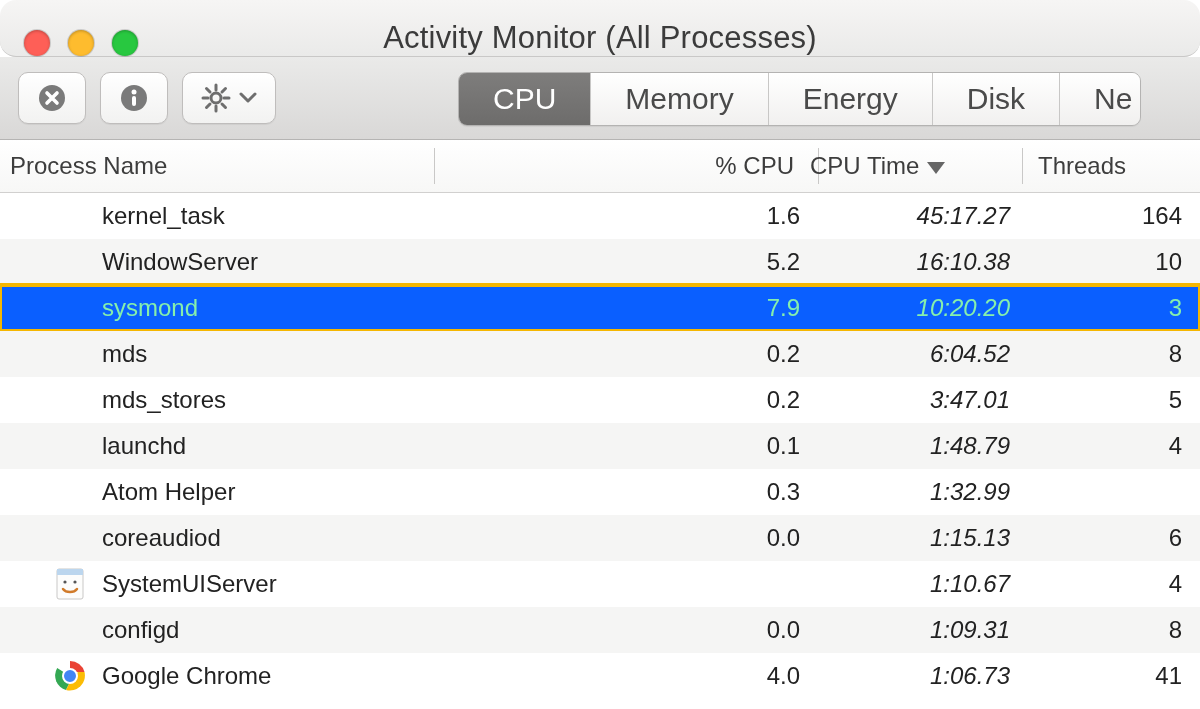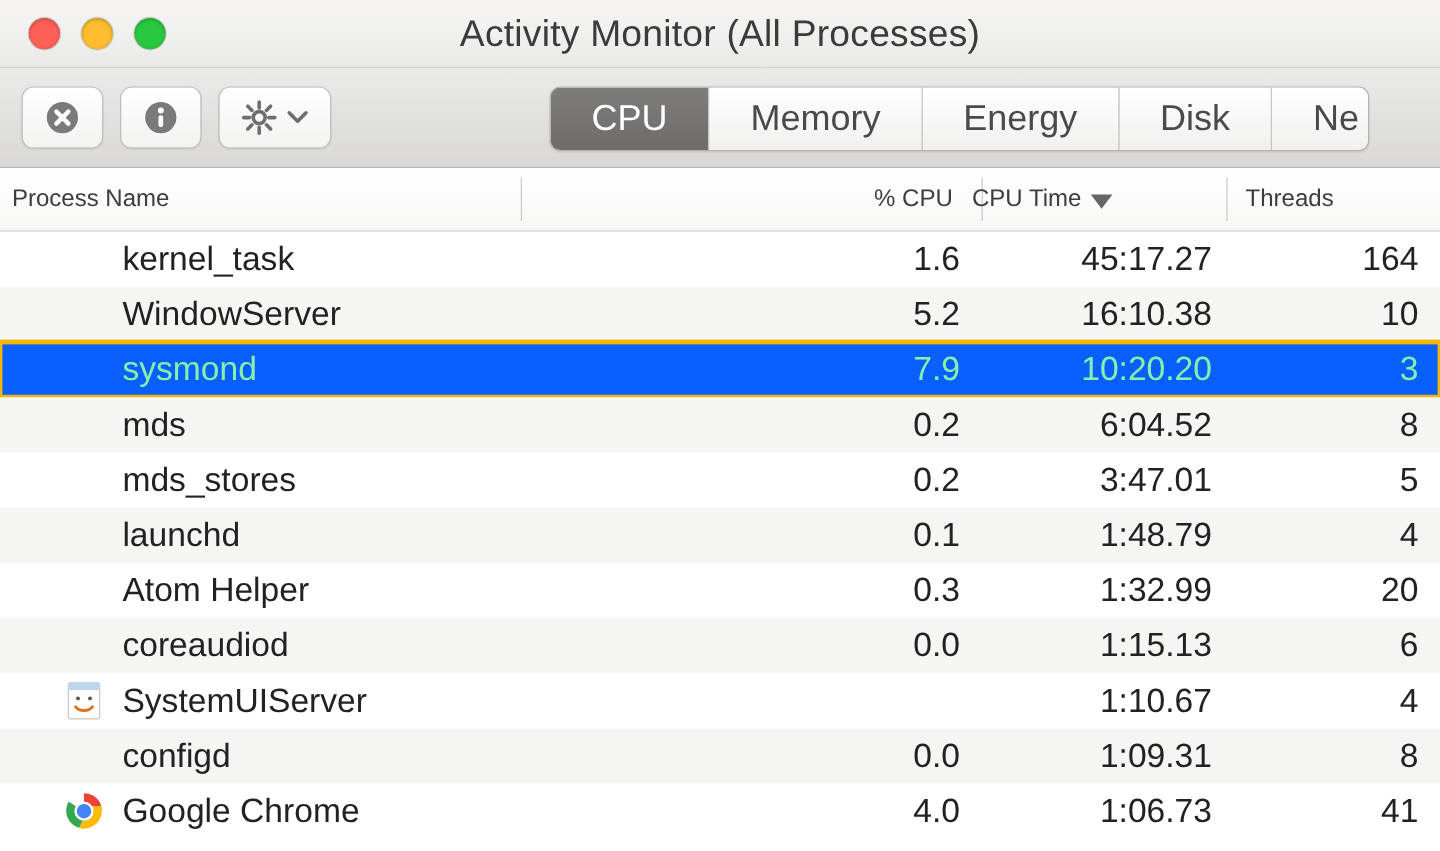--- a/index.html
+++ b/index.html
@@ -12,22 +12,23 @@
     overflow: hidden;
     -webkit-font-smoothing: antialiased;
   }
 
   
   .titlebar {
     height: 56px;
     background: linear-gradient(to bottom, #f6f5f4 0%, #eaeae9 100%);
     border-bottom: 1px solid #c9c8c7;
     display: flex;
-    align-items: center;
+    align-items: flex-end;
     position: relative;
+    border-radius: 16px;
   }
   .traffic-lights {
     display: flex;
     gap: 18px;
     padding-left: 24px;
   }
   .traffic-light {
     width: 26px; height: 26px;
     border-radius: 50%;
     box-shadow: inset 0 1px 3px rgba(0,0,0,0.25), 0 0 0 1px rgba(0,0,0,0.15);
@@ -103,21 +104,21 @@
   }
   .tab.clipped { padding-right: 8px; }
 
   
   .table-header {
     height: 52px;
     background: linear-gradient(to bottom, #ffffff 0%, #f7f7f6 100%);
     border-bottom: 1px solid #d1d0cf;
     display: flex;
     align-items: center;
-    font-size: 20px;
+    font-size: 24px;
     color: #3d3d3d;
     position: relative;
   }
   .th-sep {
     position: absolute;
     top: 8px; bottom: 8px;
     width: 1px;
     background: #c9c8c7;
   }
   .sep1 { left: 434px; }
@@ -133,21 +134,21 @@
     display:inline-block;
     width:0; height:0;
     border-left: 9px solid transparent;
     border-right: 9px solid transparent;
     border-top: 12px solid #666;
     transform: translateY(2px);
   }
 
   
   .table-body {
-    font-size: 28px;
+    font-size: 24px;
     color: #222;
   }
   .row {
     height: 46px;
     display:flex;
     align-items:center;
     position:relative;
   }
   .row.alt { background: #f5f5f4; }
   .row.selected {
@@ -158,21 +159,21 @@
   }
 
   .cell-icon {
     position:absolute;
     left: 52px;
     width: 36px; height: 36px;
     display:flex; align-items:center; justify-content:center;
   }
   .cell-name   { position:absolute; left: 102px; }
   .cell-cpu    { position:absolute; left: 640px; width: 160px; text-align:right; }
-  .cell-time   { position:absolute; left: 820px; width: 190px; text-align:right; }
+  .cell-time   { position:absolute; left: 820px; width: 190px; text-align:right;font-style:italic; }
   .cell-threads{ position:absolute; left: 1032px; width: 150px; text-align:right; }
 </style>
 </head>
 <body>
 
 <div class="titlebar">
   <div class="traffic-lights">
     <div class="traffic-light tl-close"></div>
     <div class="traffic-light tl-minimize"></div>
     <div class="traffic-light tl-zoom"></div>
@@ -290,21 +291,20 @@
       <div class="cell-name">launchd</div>
       <div class="cell-cpu">0.1</div>
       <div class="cell-time">1:48.79</div>
       <div class="cell-threads">4</div>
     </div>
     <div class="row">
       <div class="cell-icon"></div>
       <div class="cell-name">Atom Helper</div>
       <div class="cell-cpu">0.3</div>
       <div class="cell-time">1:32.99</div>
-      <div class="cell-threads">20</div>
     </div>
     <div class="row alt">
       <div class="cell-icon"></div>
       <div class="cell-name">coreaudiod</div>
       <div class="cell-cpu">0.0</div>
       <div class="cell-time">1:15.13</div>
       <div class="cell-threads">6</div>
     </div>
     <div class="row">
       <div class="cell-icon">

